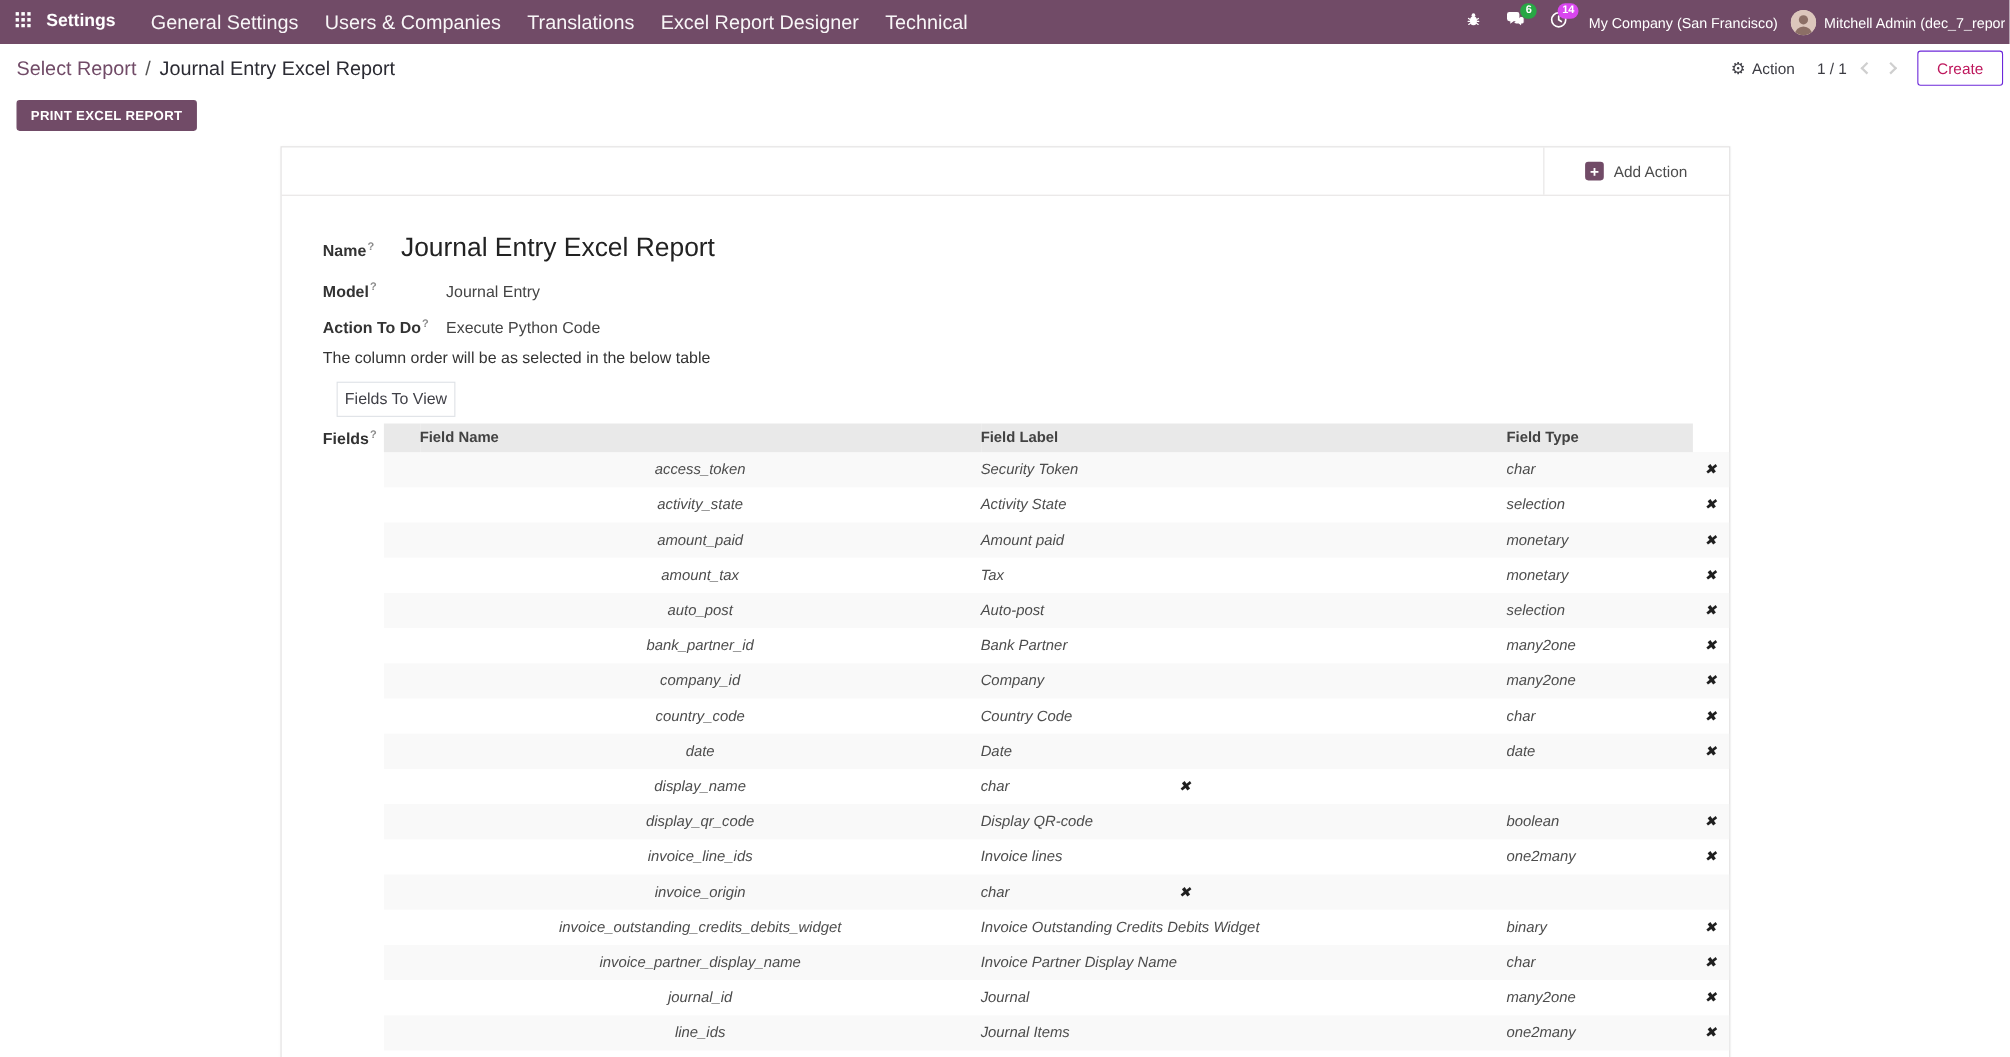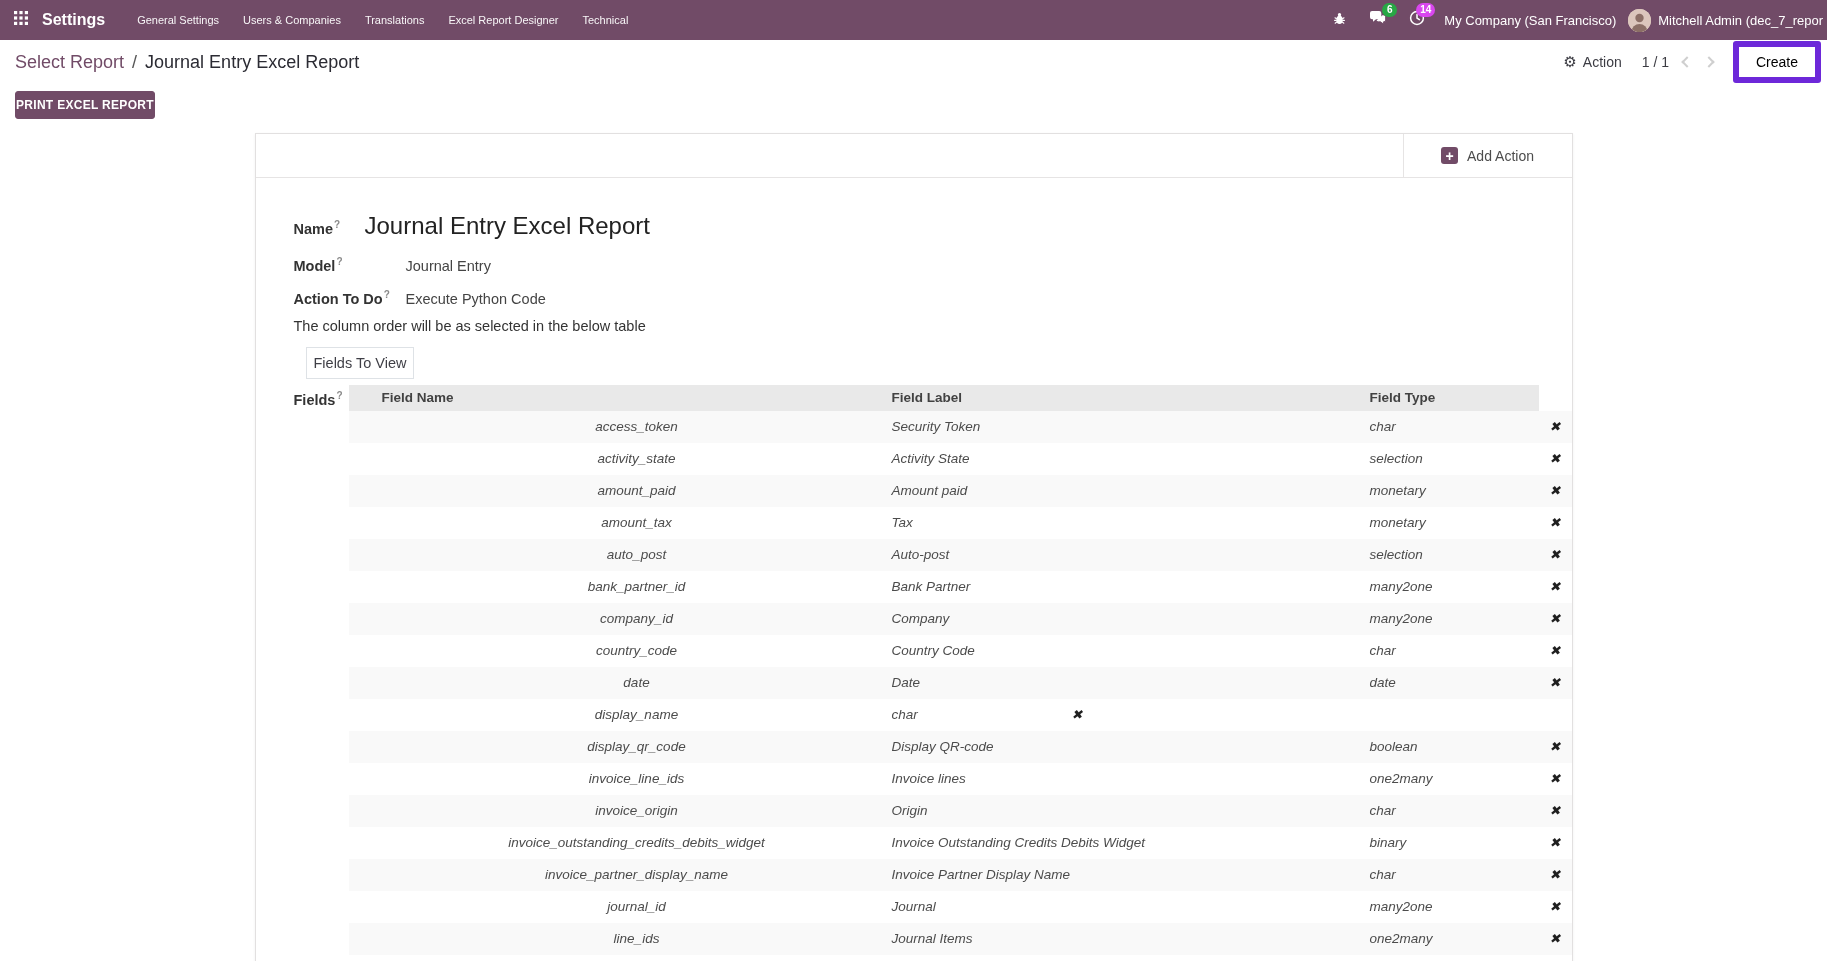--- a/index.html
+++ b/index.html
@@ -12,21 +12,21 @@
 
   
   .topbar {
     height:40px; background:#714B67; color:#fff;
     display:flex; align-items:center; justify-content:space-between;
     padding:0 4px 0 0; white-space:nowrap;
   }
   .topbar-left { display:flex; align-items:center; height:100%; }
   .apps-btn { width:42px; height:100%; display:flex; align-items:center; justify-content:center; cursor:pointer; }
   .app-name { font-size:16px; font-weight:bold; margin-right:20px; }
-  .menu-item { font-size:11px; line-height:40px; padding:0 12px; cursor:pointer; color:rgba(255,255,255,.95); }
+  .menu-item { font-size:18px; line-height:40px; padding:0 12px; cursor:pointer; color:rgba(255,255,255,.95); }
   .topbar-right { display:flex; align-items:center; height:100%; }
   .icon-btn { position:relative; padding:0 11px; height:100%; display:flex; align-items:center; cursor:pointer; }
   .nav-badge {
     position:absolute; top:3px; right:1px; min-width:15px; height:14px;
     border-radius:8px; color:#fff; font-size:10px; font-weight:bold;
     display:flex; align-items:center; justify-content:center; padding:0 4px; line-height:1;
   }
   .badge-green { background:#28a745; }
   .badge-orange { background:#d946ef; }
   .company-name { font-size:13px; margin:0 12px 0 8px; cursor:pointer; }
@@ -47,30 +47,30 @@
   .crumb-current { color:#2b2b33; }
   .cp-right { display:flex; align-items:center; gap:20px; }
   .action-menu { display:flex; align-items:center; gap:6px; font-size:14px; color:#3c3c43; cursor:pointer; }
   .gear-glyph { font-size:15px; color:#3c3c43; }
   .pager-group { display:flex; align-items:center; gap:14px; }
   .pager-value { font-size:14px; color:#3c3c43; }
   .chev { width:8px; height:8px; border-top:2px solid #cfcfcf; border-right:2px solid #cfcfcf; display:inline-block; cursor:pointer; }
   .chev-left { transform:rotate(-135deg); }
   .chev-right { transform:rotate(45deg); }
   .create-btn {
-    background:#fff; border:6px solid #6d28d9; border-radius:3px;
-    color:#000000; font-size:14px; padding:7px 17px; cursor:pointer;
+    background:#fff; border:1px solid #6d28d9; border-radius:3px;
+    color:#be185d; font-size:14px; padding:7px 17px; cursor:pointer;
     font-family:"Liberation Sans", sans-serif;
   }
 
   
   .print-row { padding:7px 15px 14px; }
   .print-btn {
     background:#714B67; color:#fff; border:1px solid #714B67; border-radius:3px;
-    font-size:12px; font-weight:bold; letter-spacing:.3px; padding:6px 0; cursor:pointer;
+    font-size:12px; font-weight:bold; letter-spacing:.3px; padding:6px 12px; cursor:pointer;
     font-family:"Liberation Sans", sans-serif;
   }
 
   
   .sheet {
     width:1318px; margin:0 auto; background:#fff;
     border:1px solid #e2e0e0; box-shadow:0 1px 3px rgba(0,0,0,.06);
     height:900px;
   }
   .sheet-top { height:44px; border-bottom:1px solid #e6e4e4; display:flex; justify-content:flex-end; }
@@ -372,21 +372,20 @@
     <div class="col-label c-label">Invoice lines</div>
     <div class="col-type c-type">one2many</div>
     <div class="col-del">
                 <span class="del-x">✖</span>
               </div>
   </div>
 
   <div class="trow">
     <div class="col-handle"></div>
     <div class="col-name c-name">invoice_origin</div>
-    <div class="col-label c-label">Origin</div>
     <div class="col-type c-type">char</div>
     <div class="col-del">
                 <span class="del-x">✖</span>
               </div>
   </div>
 
   <div class="trow">
     <div class="col-handle"></div>
     <div class="col-name c-name">invoice_outstanding_credits_debits_widget</div>
     <div class="col-label c-label">Invoice Outstanding Credits Debits Widget</div>

